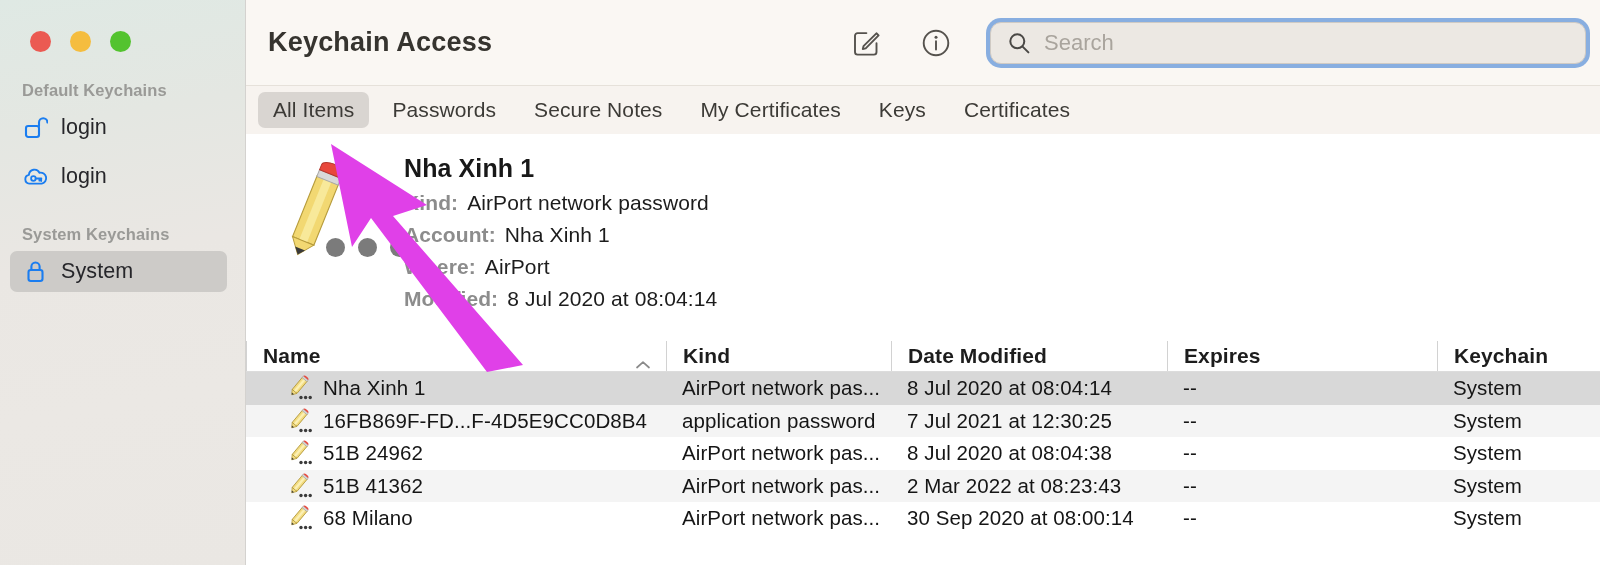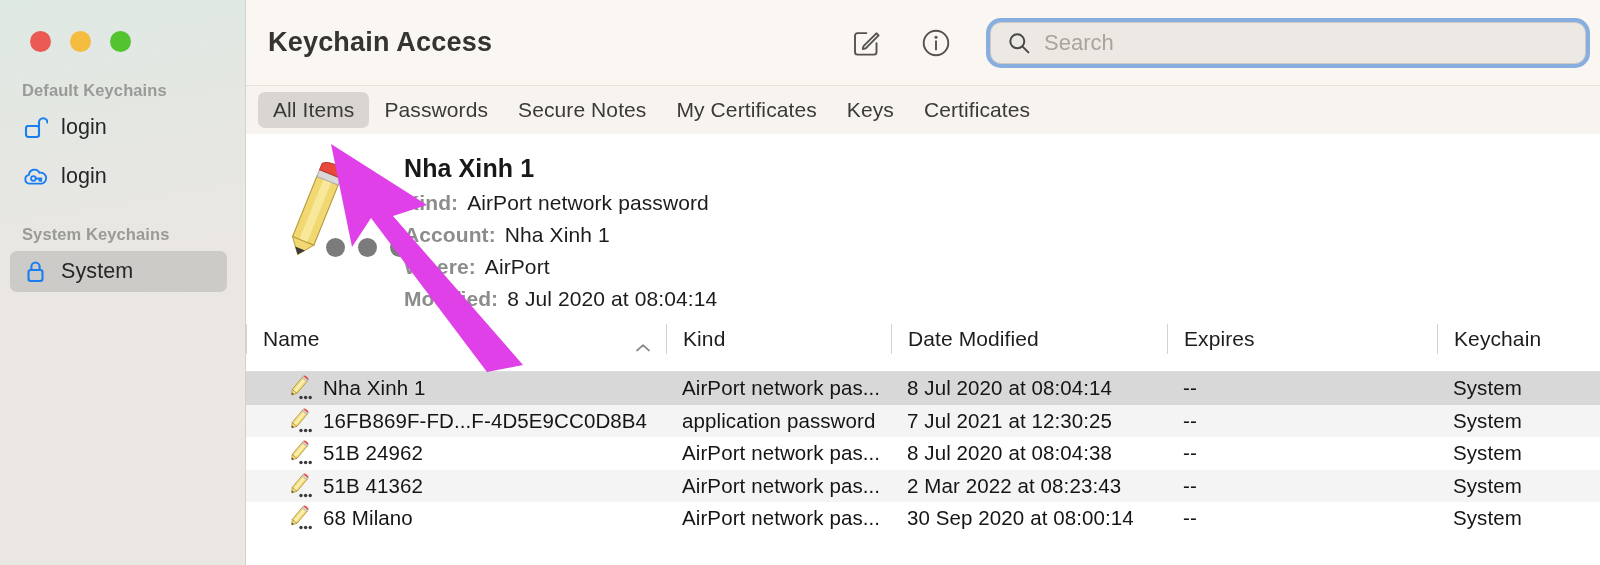--- a/index.html
+++ b/index.html
@@ -134,21 +134,21 @@
   
   .tabbar {
     position: relative;
     height: 49px;
     flex: 0 0 49px;
     background: #f7f3ef;
     border-top: 1px solid #e6e1da;
     display: flex;
     align-items: center;
     padding-left: 12px;
-    gap: 0;
+    gap: 8px;
   }
   .tab {
     font-size: 21px;
     color: #3c3a36;
     padding: 6px 15px;
     border-radius: 7px;
     white-space: nowrap;
     cursor: default;
     letter-spacing: .1px;
   }
@@ -210,23 +210,24 @@
     display: flex;
     flex-direction: column;
     background: #fff;
     overflow: hidden;
   }
   .thead {
     position: relative;
     height: 48px;
     flex: 0 0 48px;
     display: flex;
-    align-items: flex-start;
+    align-items: flex-end;
     background: #ffffff;
     border-bottom: 1px solid #dcdcdc;
+    font-weight: bold;
   }
   .th {
     position: relative;
     height: 30px;
     display: flex;
     align-items: center;
     font-size: 21px;
     color: #1d1d1d;
     letter-spacing: .1px;
     padding-left: 16px;

